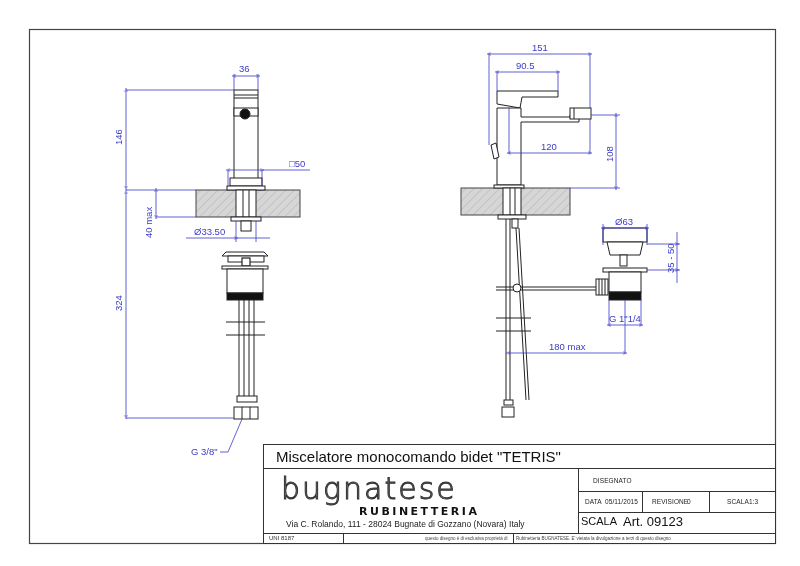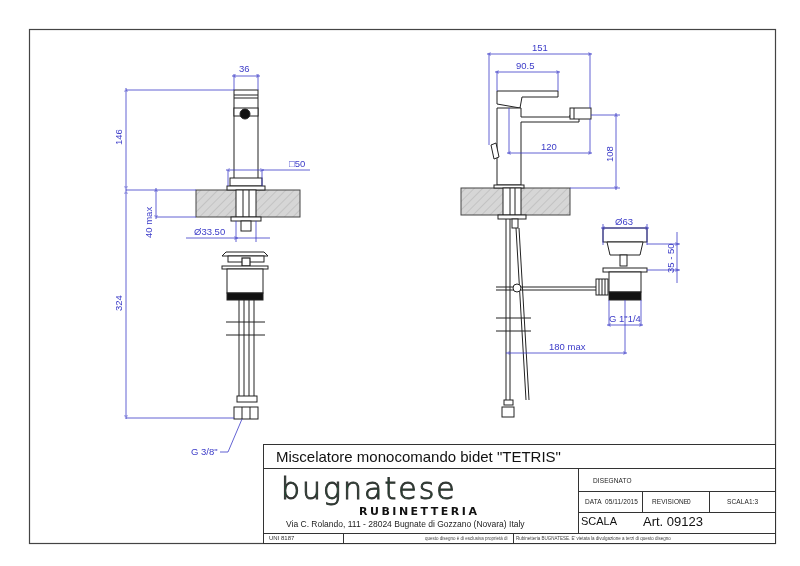--- a/index.html
+++ b/index.html
@@ -2,21 +2,21 @@
 <html><head>
 <meta charset="utf-8">
 <style>
   html, body { margin: 0; padding: 0; background: #ffffff; }
   body { width: 800px; height: 566px; position: relative; overflow: hidden; font-family: "Liberation Sans", sans-serif; }
   #drawing { position: absolute; left: 0; top: 0; width: 800px; height: 566px; }
   .dim { font-family: "Liberation Sans", sans-serif; font-size: 9.5px; fill: #3b3bc8; }
   .tb { position: absolute; font-family: "Liberation Sans", sans-serif; color: #222; }
   .small { font-size: 6.5px; letter-spacing: 0.1px; }
   .tiny { font-size: 4.5px; color: #444; white-space: nowrap; }
-  .logo { font-family: "DejaVu Sans", sans-serif; font-size: 30px; color: #14532d; -webkit-text-stroke: 1px #333; letter-spacing: 2px; font-weight: 300; line-height: 1; text-align: right; }
+  .logo { font-family: "DejaVu Sans", sans-serif; font-size: 30px; color: #737373; -webkit-text-stroke: 1px #333; letter-spacing: 2px; font-weight: 300; line-height: 1; text-align: right; }
   .rub { font-family: "DejaVu Sans", sans-serif; font-weight: bold; font-size: 11px; letter-spacing: 2.5px; color: #111; }
 </style>
 </head>
 <body>
 
 <svg id="drawing" viewBox="0 0 800 566" xmlns="http://www.w3.org/2000/svg">
   <defs>
     <pattern id="hatch" width="6" height="6" patternUnits="userSpaceOnUse" patternTransform="rotate(45)">
       <rect width="6" height="6" fill="#d6d6d6"></rect>
       <line x1="0" y1="0" x2="0" y2="6" stroke="#a8a8a8" stroke-width="0.8"></line>
@@ -199,17 +199,17 @@
 <div class="tb small" style="left:593px; top:477px;">DISEGNATO</div>
 
 <div class="tb small" style="left:585px; top:498px;">DATA</div>
 <div class="tb small" style="left:605px; top:498px;">05/11/2015</div>
 <div class="tb small" style="left:652px; top:498px;">REVISIONE</div>
 <div class="tb small" style="left:687px; top:498px;">0</div>
 <div class="tb small" style="left:727px; top:498px;">SCALA</div>
 <div class="tb small" style="left:749px; top:498px;">1:3</div>
 
 <div class="tb" style="left:581px; top:515px; font-size:11px; color:#111;">SCALA</div>
-<div class="tb" style="left:623px; top:514px; font-size:13px; color:#111;margin-left:20px;">Art. 09123</div>
+<div class="tb" style="left:623px; top:514px; font-size:13px; color:#111;">Art. 09123</div>
 
 <div class="tb" style="left:269px; top:535px; font-size:6px; color:#333;">UNI 8187</div>
 <div class="tb tiny" style="left:425px; top:536px;">questo disegno è di esclusiva proprietà di</div>
 <div class="tb tiny" style="left:516px; top:536px;">Rubinetteria BUGNATESE. E' vietata la divulgazione a terzi di questo disegno</div>
 
 </body></html>

